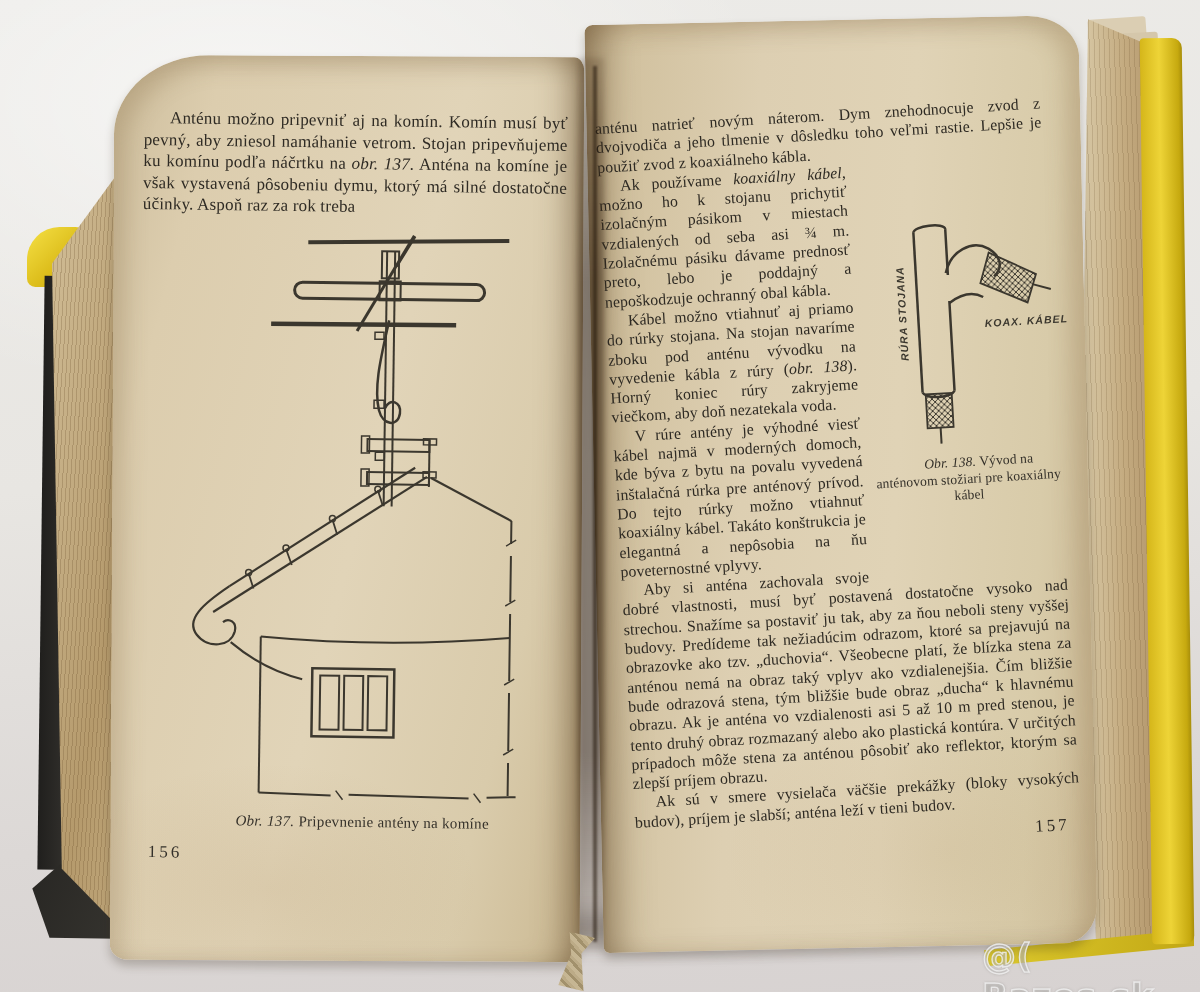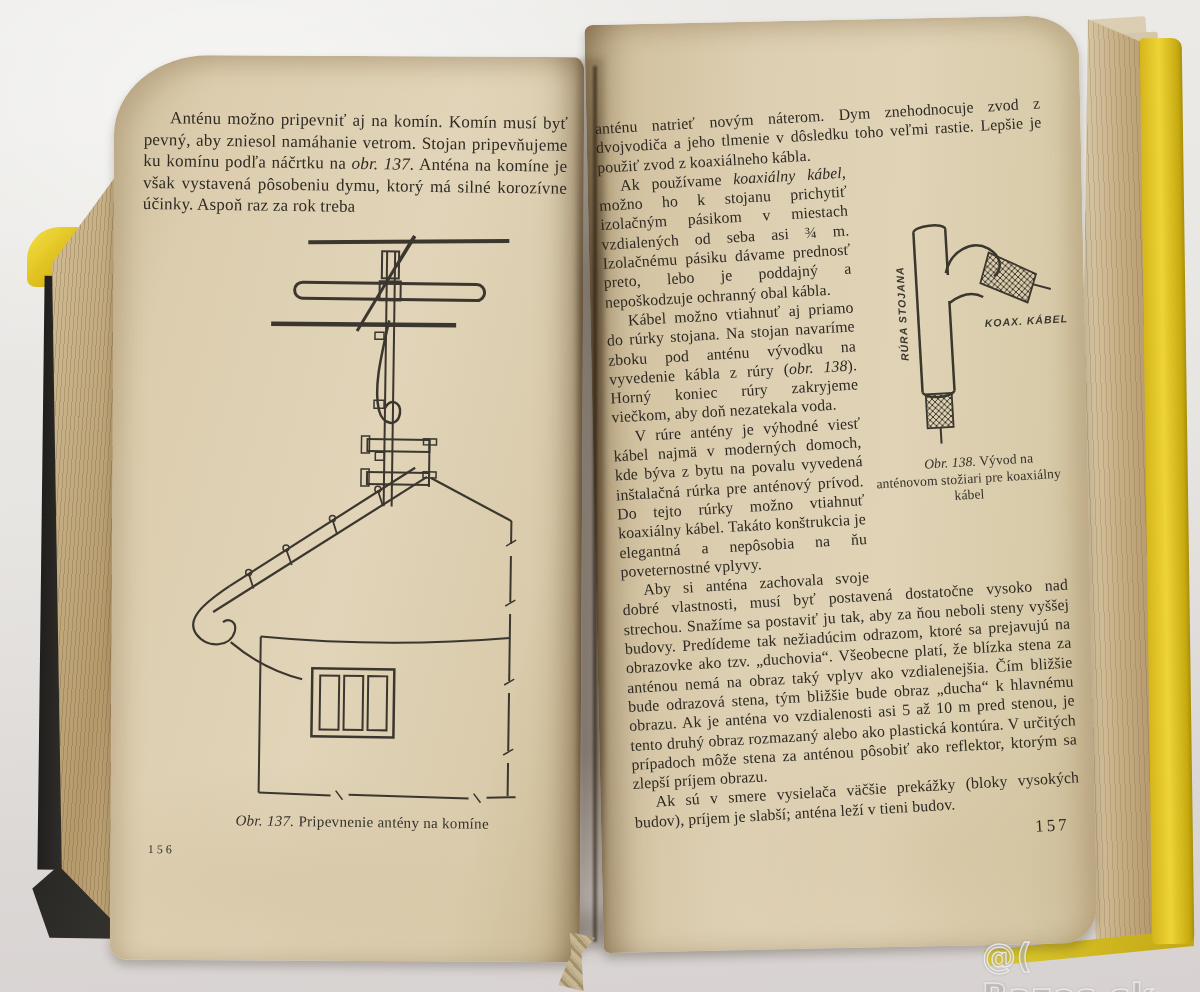--- a/index.html
+++ b/index.html
@@ -72,21 +72,21 @@
     clip-path:polygon(28% 0,80% 4%,58% 34%,74% 98%,22% 94%,38% 38%);
     background:repeating-linear-gradient(38deg,#c6b693 0 4px,#a2916c 4px 7px,#bcab87 7px 10px);}
   
   .lp-content{position:absolute;left:0;top:0;width:100%;height:100%;transform:rotate(.5deg);transform-origin:30px 60px;color:#2f2b24;}
   .lp-text{position:absolute;left:30px;top:52px;width:424px;
     font-size:17px;line-height:21.6px;text-align:justify;letter-spacing:.2px;}
   .lp-text p{margin:0;text-indent:26px;}
   .fig137{position:absolute;left:66px;top:166px;}
   .lp-caption{position:absolute;left:40px;top:756px;width:436px;text-align:center;
     font-size:15px;letter-spacing:.3px;color:#36322b;}
-  .lp-pagenum{position:absolute;left:44px;top:787px;font-size:12px;letter-spacing:3px;color:#33302a;}
+  .lp-pagenum{position:absolute;left:44px;top:787px;font-size:17px;letter-spacing:3px;color:#33302a;}
   
   .rp-content{position:absolute;left:8px;top:94px;width:446px;transform:rotate(-2.1deg);transform-origin:0 0;color:#2e2a23;}
   .rp-text{font-size:15.8px;line-height:19.3px;text-align:justify;letter-spacing:.1px;}
   .rp-text p{margin:0;text-indent:22px;}
   .rp-text p.noindent{text-indent:0;}
   .fig138-box{float:right;width:186px;min-height:348px;margin:58px 0 6px 12px;text-align:center;}
   .fig138-caption{font-size:13.6px;line-height:16.5px;margin-top:6px;color:#35312a;}
   .rp-pagenum{text-align:right;padding-right:12px;margin-top:8px;font-size:17px;letter-spacing:3px;}
   .it{font-style:italic;}
   
@@ -112,21 +112,21 @@
   <div class="edge-step-1"></div>
   <div class="edge-step-2"></div>
   <div class="edges-right"></div>
   <div class="cover-yellow-sliver"></div>
   <div class="cover-yellow-right"></div>
 
   <div class="page page-left">
     <div class="lp-content">
 
       <div class="lp-text">
-        <p><span>Anténu možno pripevniť aj na komín. Komín musí byť pevný, aby zniesol namáhanie vetrom. Stojan pripevňujeme ku komínu podľa náčrtku na </span><span class="it">obr. 137.</span><span> Anténa na komíne je však vystavená pôsobeniu dymu, ktorý má silné korozívne účinky. Aspoň raz za rok treba</span></p>
+        <p><span>Anténu možno pripevniť aj na komín. Komín musí byť pevný, aby zniesol namáhanie vetrom. Stojan pripevňujeme ku komínu podľa náčrtku na </span><span class="it">obr. 137.</span><span> Anténa na komíne je však vystavená pôsobeniu dymu, ktorý má silné dostatočne účinky. Aspoň raz za rok treba</span></p>
       </div>
 
       <svg class="fig137" width="360" height="586" viewBox="0 0 360 586">
 
         <g>
             <path class="ink" d="M130,19 L331,15" stroke-width="4"></path>
           </g>
         <g>
             <rect class="ink" x="117" y="59" width="190" height="16" rx="8" stroke-width="3"></rect>
           </g>

